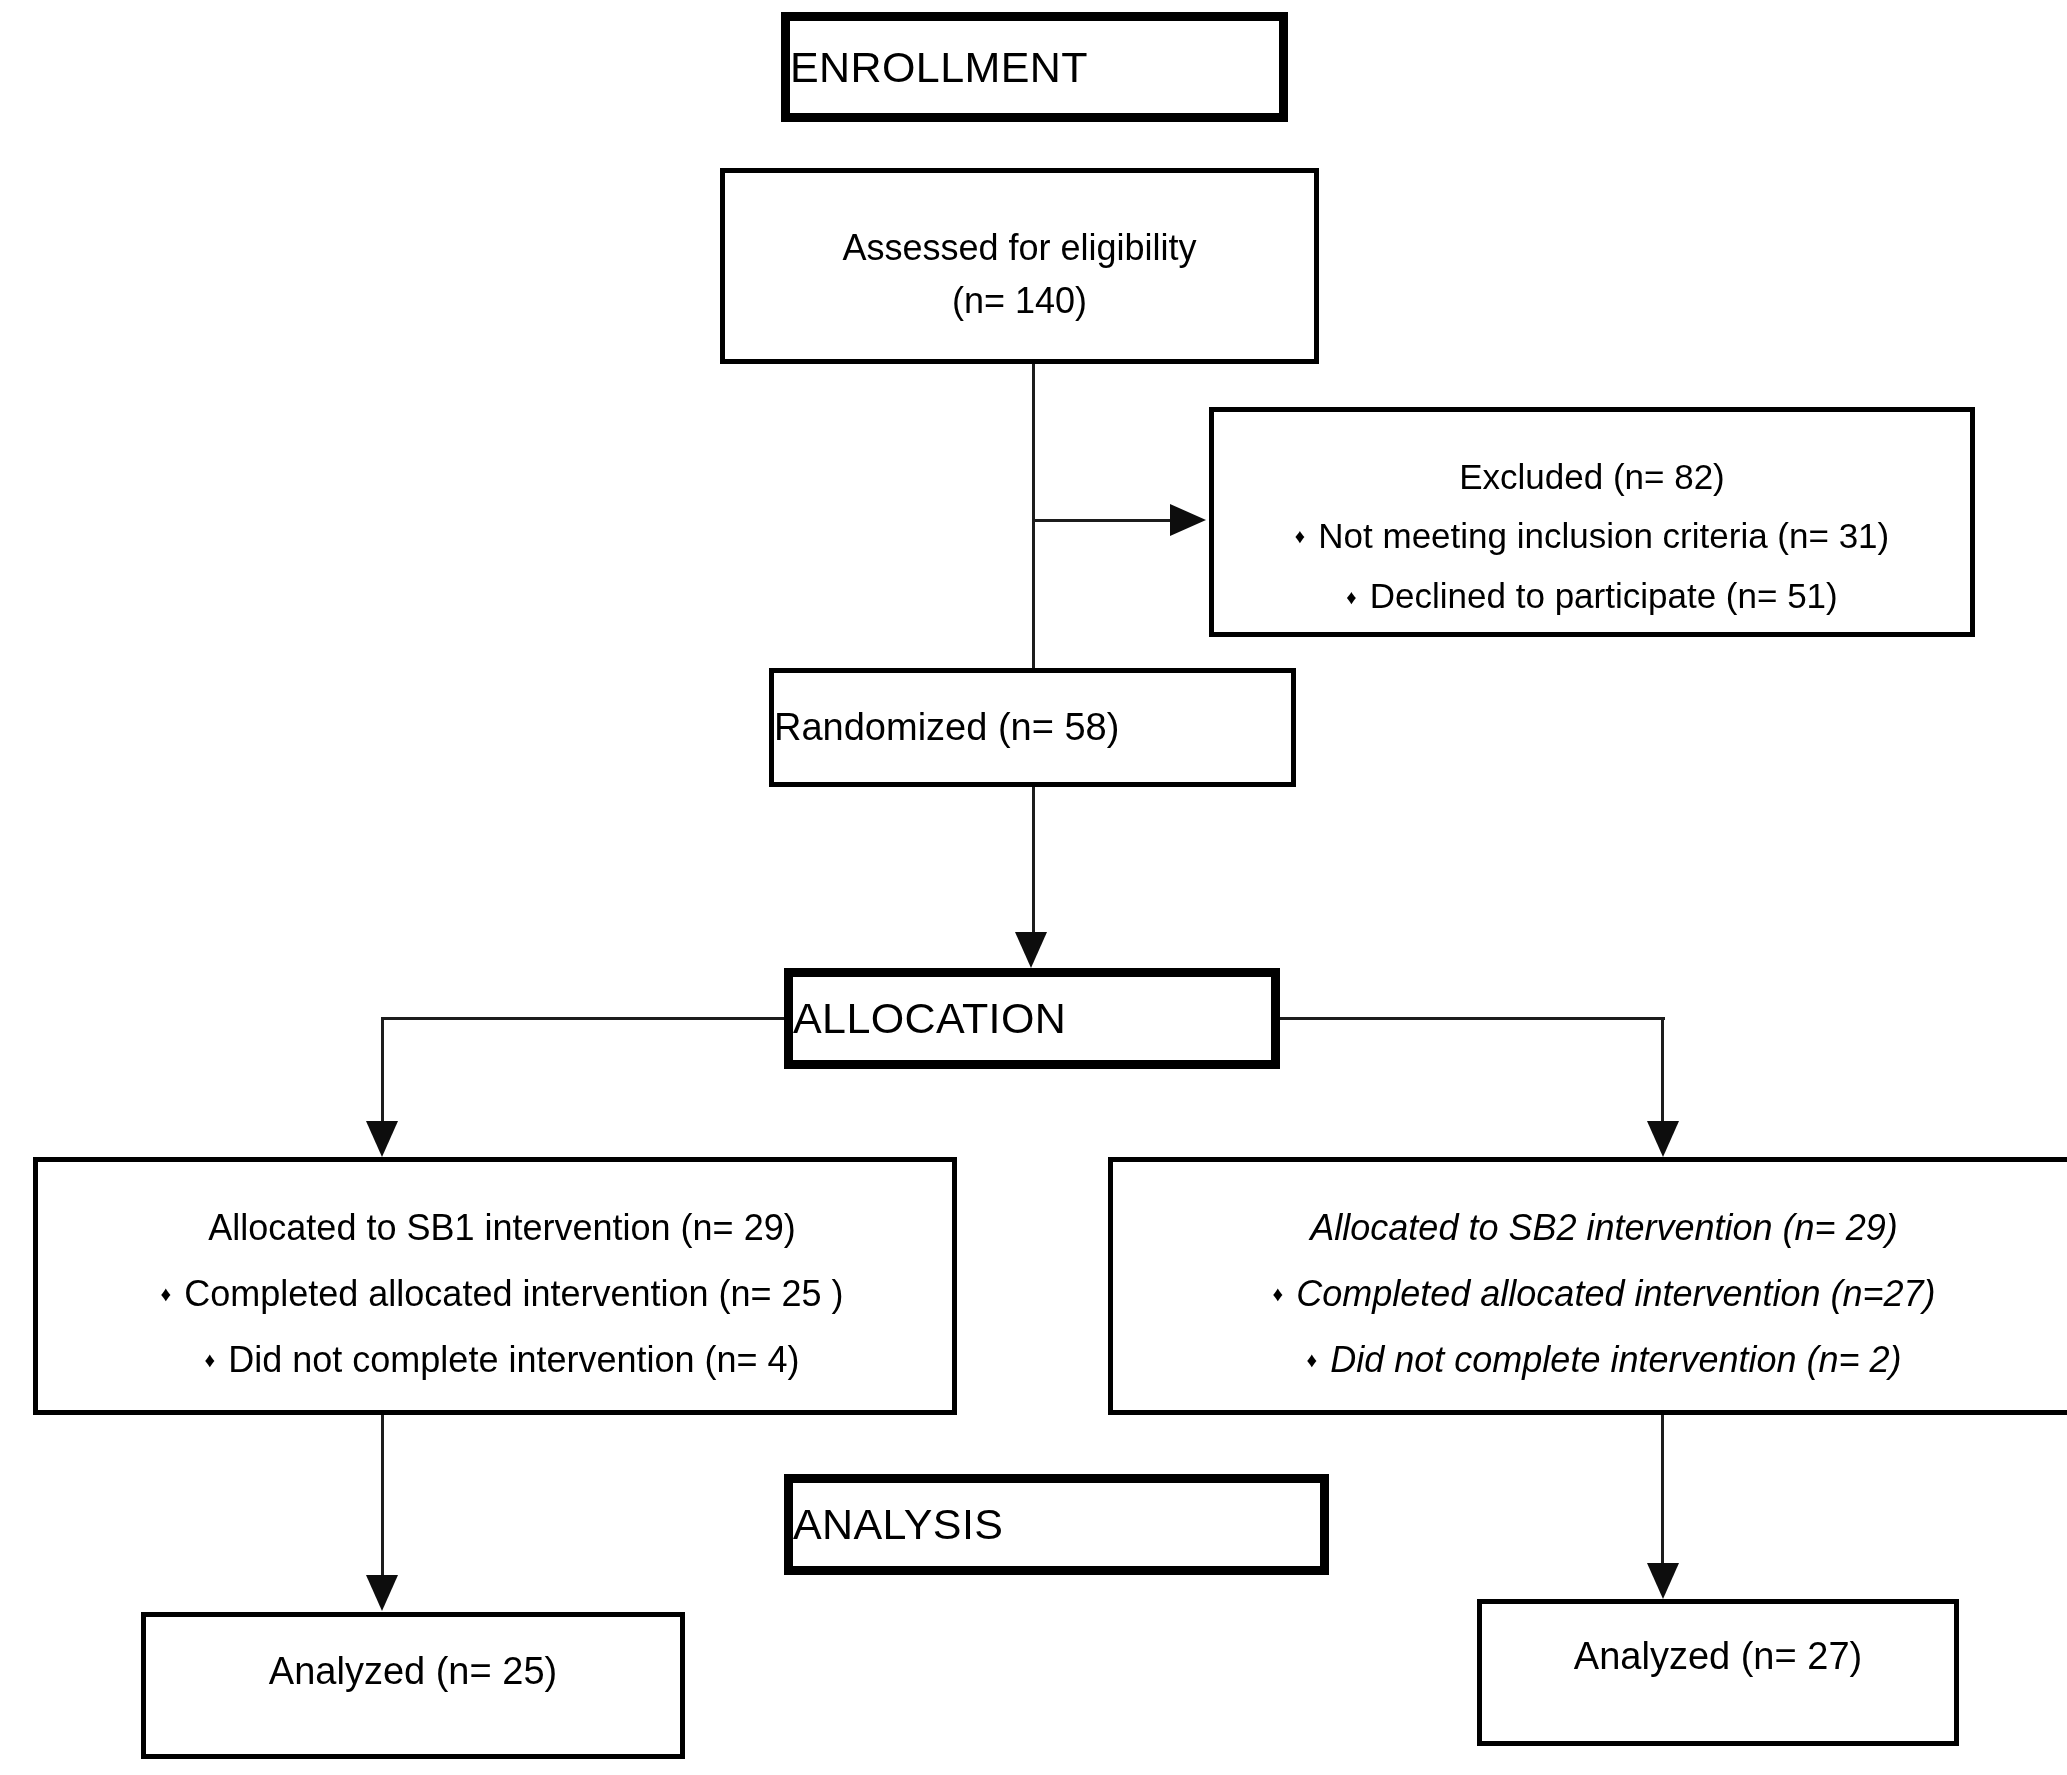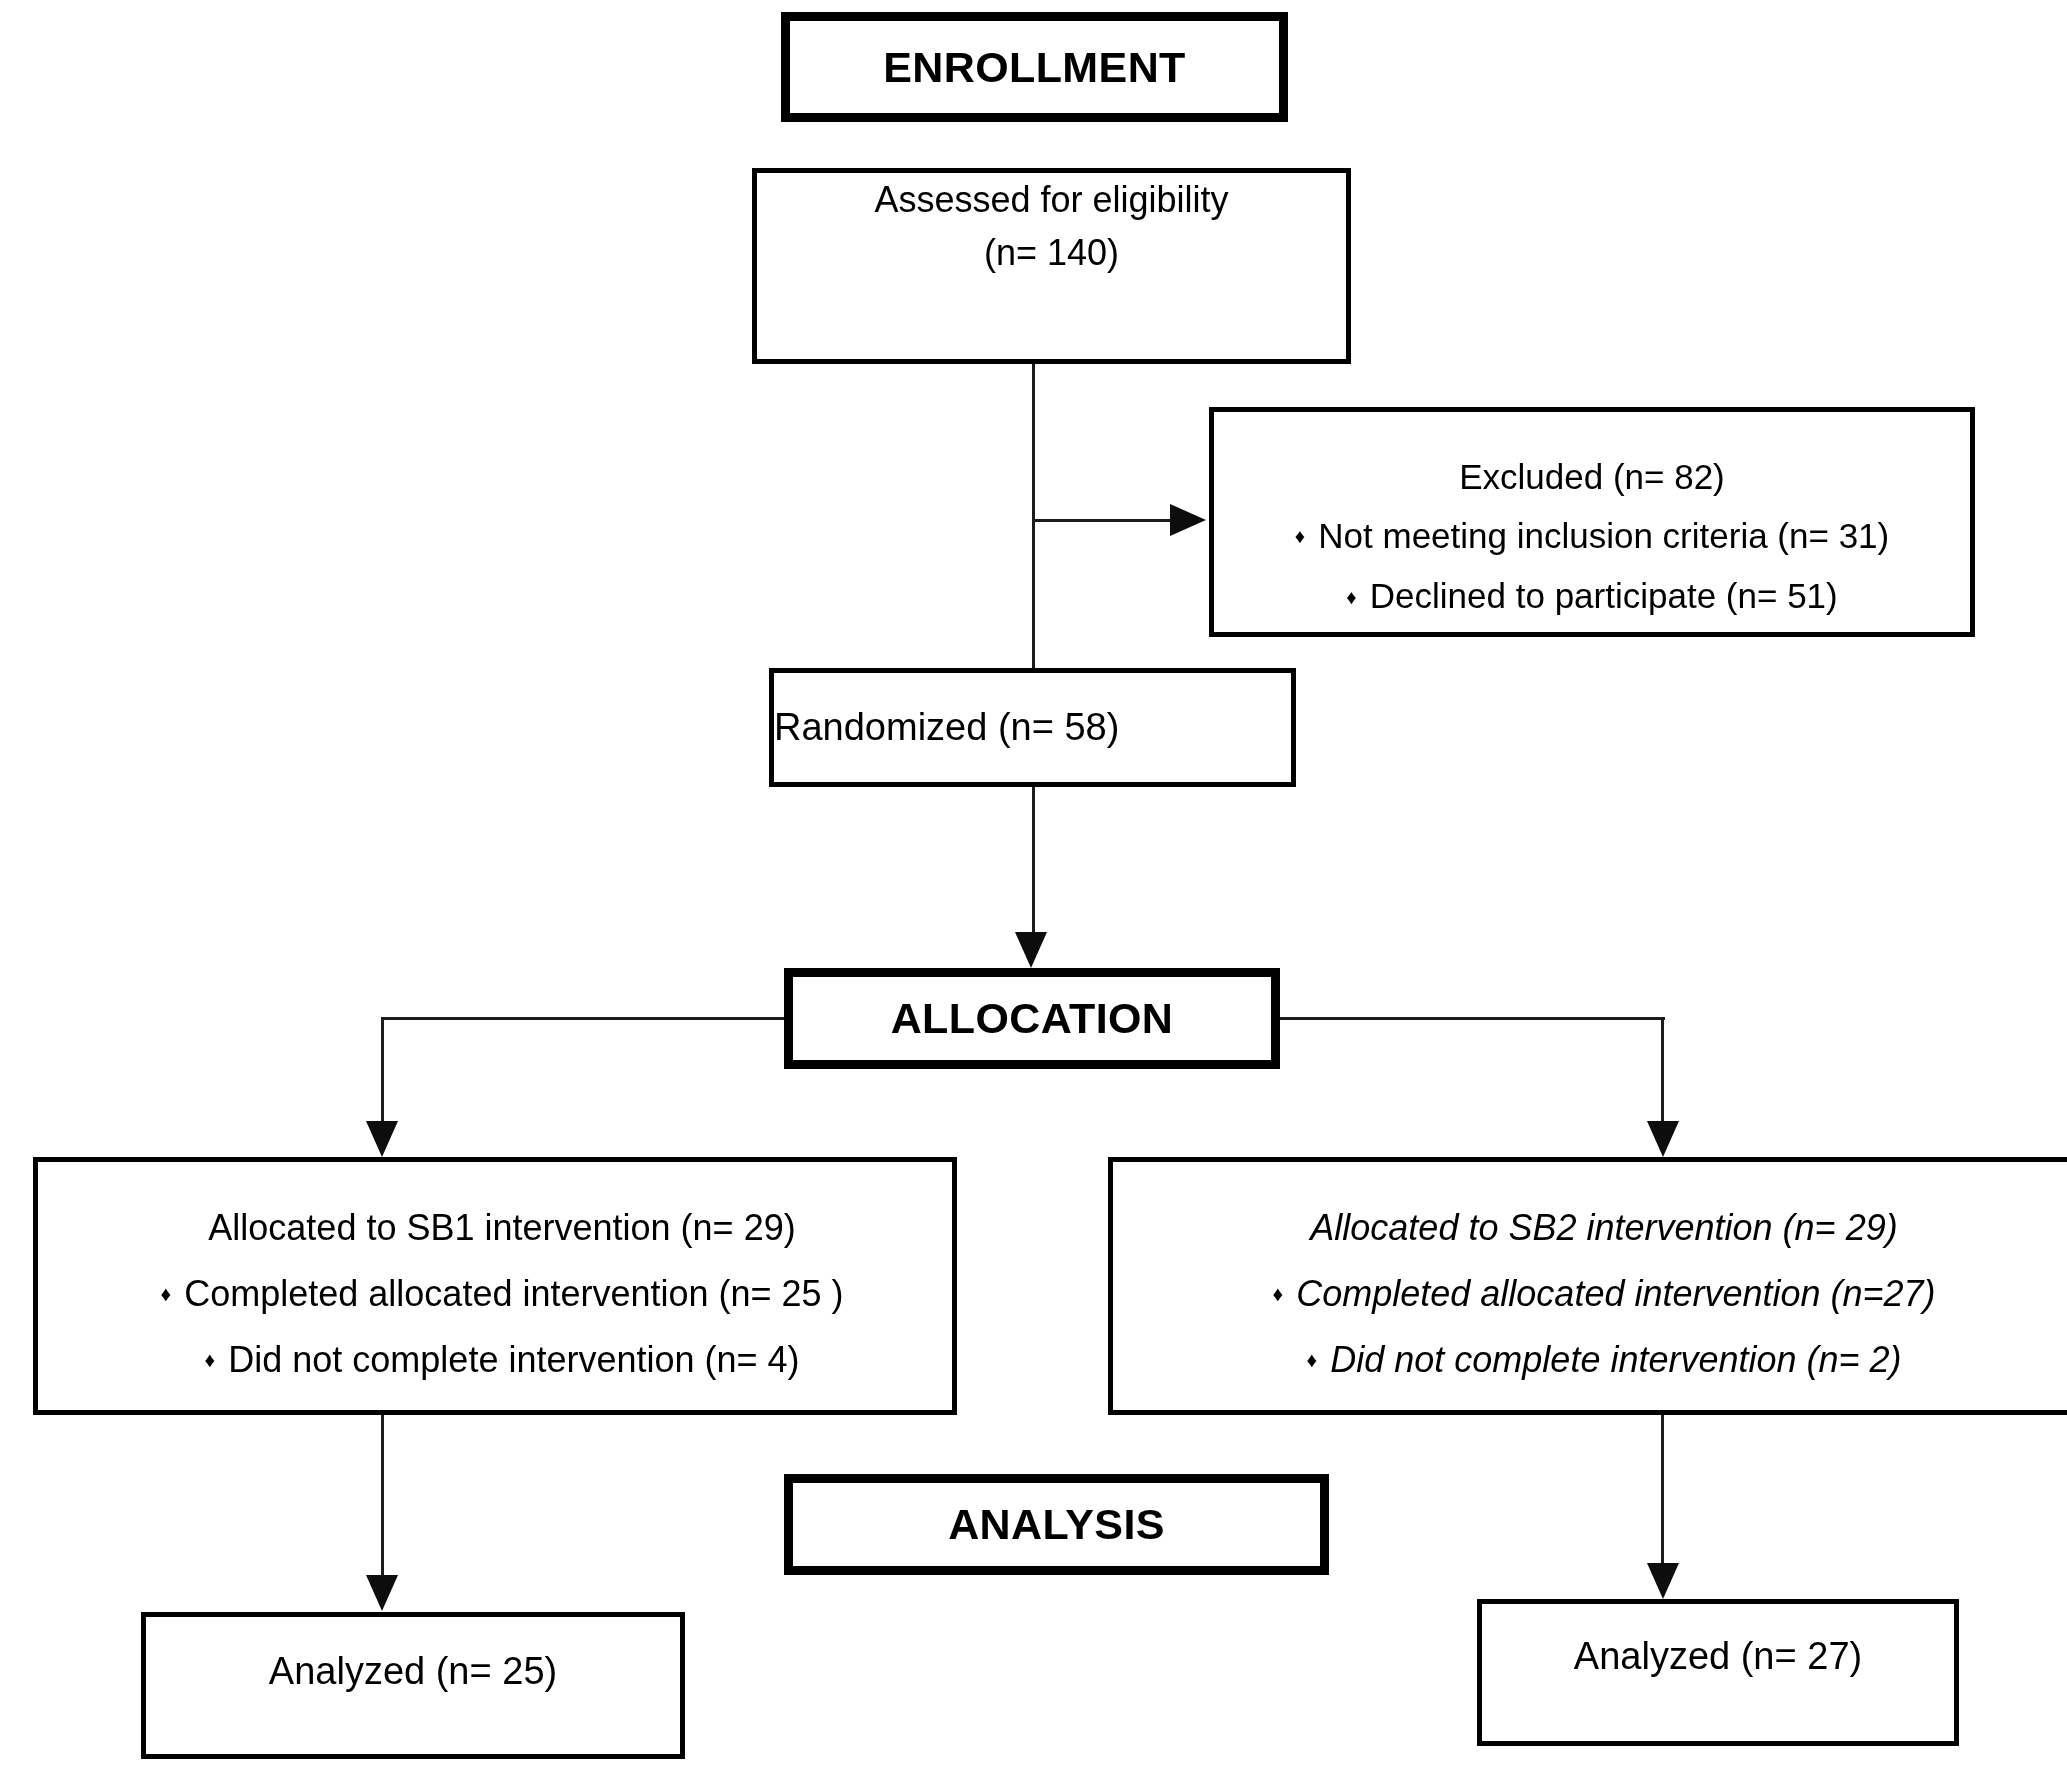--- a/index.html
+++ b/index.html
@@ -21,22 +21,22 @@
     box-sizing: border-box;
     background: #ffffff;
     border: 5.8px solid #000000;
     text-align: center;
     color: #000000;
   }
   .header-box {
     border-width: 9px;
     display: flex;
     align-items: center;
-    justify-content: center;
-    font-weight: 700;
+    justify-content: flex-start;
+    font-weight: 400;
     font-size: 43px;
     letter-spacing: 0.4px;
   }
   .center-box {
     display: flex;
     align-items: center;
     justify-content: flex-start;
     font-size: 38px;
   }
   .top-box {
@@ -62,21 +62,21 @@
   }
   .arrow-right {
     position: absolute;
     width: 0; height: 0;
     border-top: 16.5px solid transparent;
     border-bottom: 16.5px solid transparent;
     border-left: 36px solid #0d0d0d;
   }
   
   #box-enrollment { left: 781px;  top: 12.4px;   width: 507px;  height: 110px; }
-  #box-assessed   { left: 752px;  top: 168px;  width: 599px;  height: 196px; line-height: 53px; }
+  #box-assessed   { left: 720px;  top: 168px;  width: 599px;  height: 196px; padding-top: 48px; line-height: 53px; }
   #box-excluded   { left: 1209px; top: 407px;  width: 766px;  height: 230px; padding-top: 35px; line-height: 59px; font-size: 35px; }
   #box-randomized { left: 769px;  top: 668px;  width: 527px;  height: 119px; }
   #box-allocation { left: 784px;  top: 968px; width: 496px;  height: 101px; }
   #box-alloc-left  { left: 33px;   top: 1157px; width: 924px; height: 258px; padding-top: 33px; line-height: 66px; padding-left: 14px; }
   #box-alloc-right { left: 1108px; top: 1157px; width: 992px; height: 258px; padding-top: 33px; line-height: 66px; font-style: italic; }
   #box-analysis   { left: 784px;  top: 1474px; width: 545px;  height: 101px; }
   #box-analyzed-left  { left: 141px;  top: 1612px; width: 544px; height: 147px; padding-top: 33px; font-size: 38px; }
   #box-analyzed-right { left: 1477px; top: 1599px; width: 482px; height: 147px; padding-top: 31px; font-size: 38px; }
 </style>
 </head>

